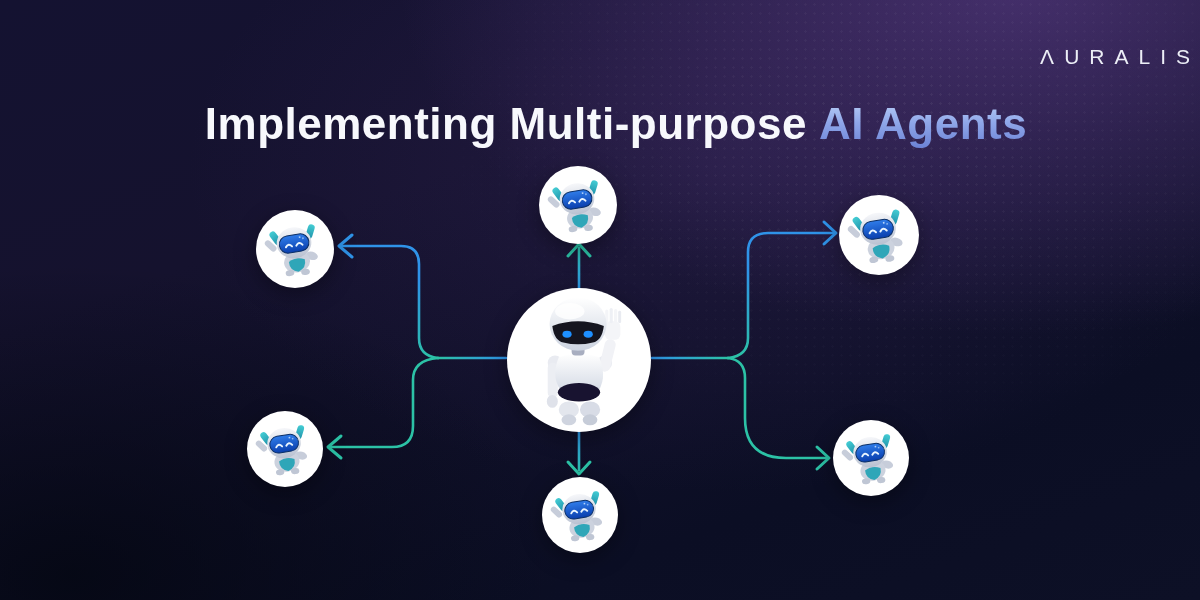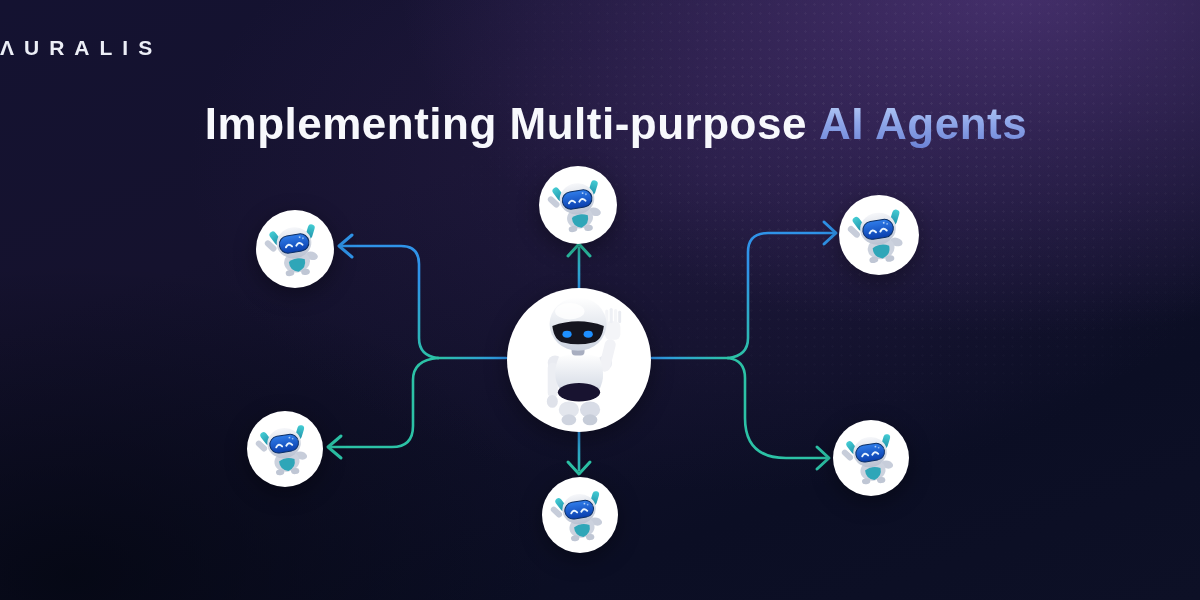--- a/index.html
+++ b/index.html
@@ -13,22 +13,22 @@
       linear-gradient(160deg,#141231 0%, #15122e 32%, #0b0e24 76%, #0d1026 100%);
   }
   .dots{
     position:absolute;inset:0;pointer-events:none;
     background-image:radial-gradient(rgba(255,255,255,.06) 1px, transparent 1.3px);
     background-size:9px 9px;
     -webkit-mask-image:radial-gradient(640px 430px at 74% 22%, #000 0%, transparent 75%);
             mask-image:radial-gradient(640px 430px at 74% 22%, #000 0%, transparent 75%);
   }
   .logo{
-    position:absolute;top:36px;left:0;width:100%;text-align:left;
-    color:#eceef6;font-size:21px;font-weight:700;letter-spacing:10px;
+    position:absolute;top:45px;left:0;width:100%;text-align:right;
+    color:#eceef6;font-size:21px;font-weight:400;letter-spacing:10px;
   }
   .headline{
     position:absolute;top:83px;left:0;width:100%;text-align:center;
     font-size:44px;font-weight:700;letter-spacing:.5px;white-space:nowrap;
   }
   .headline .main{color:#f7f8fc;}
   .headline .accent{
     margin-left:12px;
     background:linear-gradient(180deg,#bdd2f8 0%, #8fa7e9 48%, #6c83d6 100%);
     -webkit-background-clip:text;background-clip:text;

